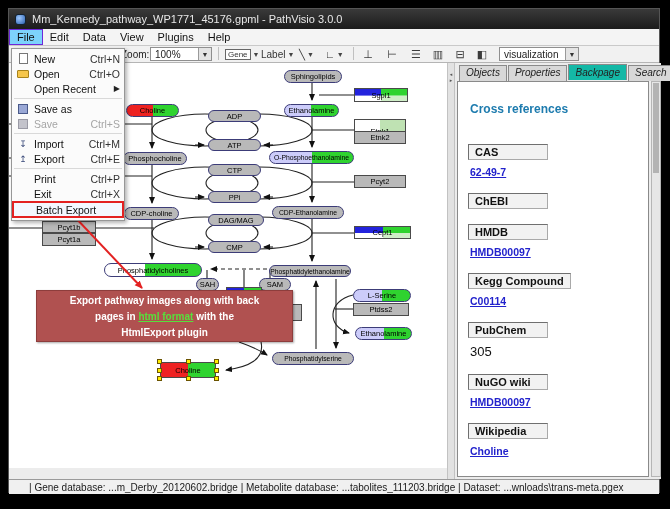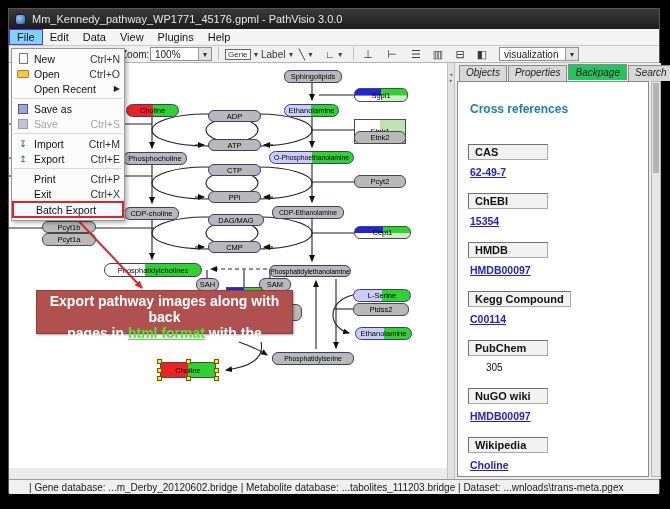--- a/index.html
+++ b/index.html
@@ -30,49 +30,49 @@
   .ibtn { width:18px; justify-content:center; color:#3b3b3b; font-size:11px; }
 
   
   #canvas { position:absolute; left:0; top:54px; width:438px; height:405px; background:#fff; overflow:hidden; }
   #edges { position:absolute; left:0; top:0; }
 
   .pnode { position:absolute; font-size:7.5px; color:#000; display:flex; align-items:center; justify-content:center; white-space:nowrap; overflow:hidden; border:1px solid #3c3c78; }
   .pill { border-radius:7px; }
   .generect { border:1px solid #4a4a4a; border-radius:0; }
   .tiny { font-size:6.8px; }
-  .fill-gray { background:#b9b9b9;border-radius:6px; }
+  .fill-gray { background:#b9b9b9; }
   .fill-redgreen { background:linear-gradient(to right,#ee2222 50%,#2fd32f 50%); }
   .fill-lavgreen { background:linear-gradient(to right,#ccccfa 50%,#2fd32f 50%); }
   .fill-whitegreen { background:linear-gradient(to right,#ffffff 42%,#2fd32f 42%); }
   .fill-etnk { background:linear-gradient(to right,#ffffff 50%,#bfe2b3 50%); }
   .fill-genesplit { background:
       linear-gradient(to right,#2323dd 50%,#2fd32f 50%) top/100% 55% no-repeat,
-      linear-gradient(to right,#ffffff 50%,#cfeec7 50%) bottom/100% 45% no-repeat; border-radius: 6px; }
+      linear-gradient(to right,#ffffff 50%,#cfeec7 50%) bottom/100% 45% no-repeat; }
 
   .handle { position:absolute; width:5px; height:5px; background:#ffee00; border:1px solid #6b5400; }
 
   
-  #callout { position:absolute; left:27px; top:227px; width:257px; height:44px; background:#b05150; border:1px solid #8d3d3c; box-shadow:1px 1px 2px rgba(0,0,0,.35); color:#fff; font-weight:bold; font-size:14px; line-height:16px; text-align:center; padding-top:2px; z-index:5; }
+  #callout { position:absolute; left:27px; top:227px; width:257px; height:52px; background:#b05150; border:1px solid #8d3d3c; box-shadow:1px 1px 2px rgba(0,0,0,.35); color:#fff; font-weight:bold; font-size:10px; line-height:16px; text-align:center; padding-top:2px; z-index:5; }
   #callout .grn { color:#57e03c;text-decoration:underline; }
 
   
   .splitter { position:absolute; left:438px; top:54px; width:8px; height:416px; background:#e2e2e2; border-left:1px solid #c2c2c2; border-right:1px solid #c2c2c2; font-size:5px; color:#555; text-align:center; line-height:6px; padding-top:8px; }
 
   
   #panel { position:absolute; left:446px; top:54px; width:206px; height:416px; background:#ececec; }
   .tabs { position:absolute; left:4px; top:2px; height:16px; display:flex; font-size:10px; }
   .tab { border:1px solid #8a8a8a; border-bottom:none; background:#d8d8d8; padding:1px 6px 0 6px; margin-right:1px; color:#222;font-style:italic; }
-  .tab.active { background:#22c55e; font-weight:normal; position:relative; top:-1px; padding-top:2px; }
+  .tab.active { background:#14b8a6; font-weight:normal; position:relative; top:-1px; padding-top:2px; }
   .pcontent { position:absolute; left:2px; top:18px; width:192px; height:396px; background:#fff; border:1px solid #8a8a8a; overflow:hidden; padding:10px 0 0 10px; }
   .crossref { color:#1d7bae; font-weight:bold; font-size:12px; margin:10px 0 26px 2px; }
   .section { margin-bottom:13px; }
   .sbox { display:inline-block; min-width:80px; background:#f2f2f2; border:1px solid #6f6f6f; border-right-color:#a9a9a9; border-bottom-color:#a9a9a9; font-weight:bold; font-size:11px; padding:1px 6px; color:#111; }
   .slink { display:block; margin:6px 0 0 2px; color:#2222cc; font-weight:bold; font-size:10.5px; text-decoration:underline; }
-  .sval { display:block; margin:6px 0 0 18px; color:#111; font-size:10px; }
+  .sval { display:block; margin:6px 0 0 2px; color:#111; font-size:13px; }
   .vscroll { position:absolute; right:0; top:18px; width:10px; height:396px; background:#e6e6e6; border:1px solid #b5b5b5; }
   .vscroll .thumb { position:absolute; left:1px; top:1px; width:6px; height:90px; background:#b3b3b3; }
 
   
   .statusbar { position:absolute; left:0; top:470px; width:100%; height:15px; background:#f0f0f0; border-top:1px solid #9a9a9a; font-size:10px; color:#1a1a1a; display:flex; align-items:center; padding-left:20px; white-space:nowrap; overflow:hidden; }
 
   
   #filemenu { position:absolute; left:2px; top:39px; width:114px; background:#fbfbfb; border:1px solid #979797; box-shadow:2px 2px 4px rgba(0,0,0,.3); z-index:20; padding:2px 0; }
   .mitem { height:15px; display:flex; align-items:center; font-size:10.5px; color:#111; position:relative; padding:0 4px 0 4px; }
   .mitem .mico { width:14px; height:11px; margin-right:4px; display:flex; align-items:center; justify-content:center; font-size:9px; }
@@ -257,21 +257,20 @@
     </div>
     <div class="pcontent">
       <div class="crossref">Cross references</div>
 
       <div class="section">
         <span class="sbox">CAS</span>
         <a class="slink">62-49-7</a>
       </div>
       <div class="section">
         <span class="sbox">ChEBI</span>
-        <a class="slink">15354</a>
       </div>
       <div class="section">
         <span class="sbox">HMDB</span>
         <a class="slink">HMDB00097</a>
       </div>
       <div class="section">
         <span class="sbox">Kegg Compound</span>
         <a class="slink">C00114</a>
       </div>
       <div class="section">

